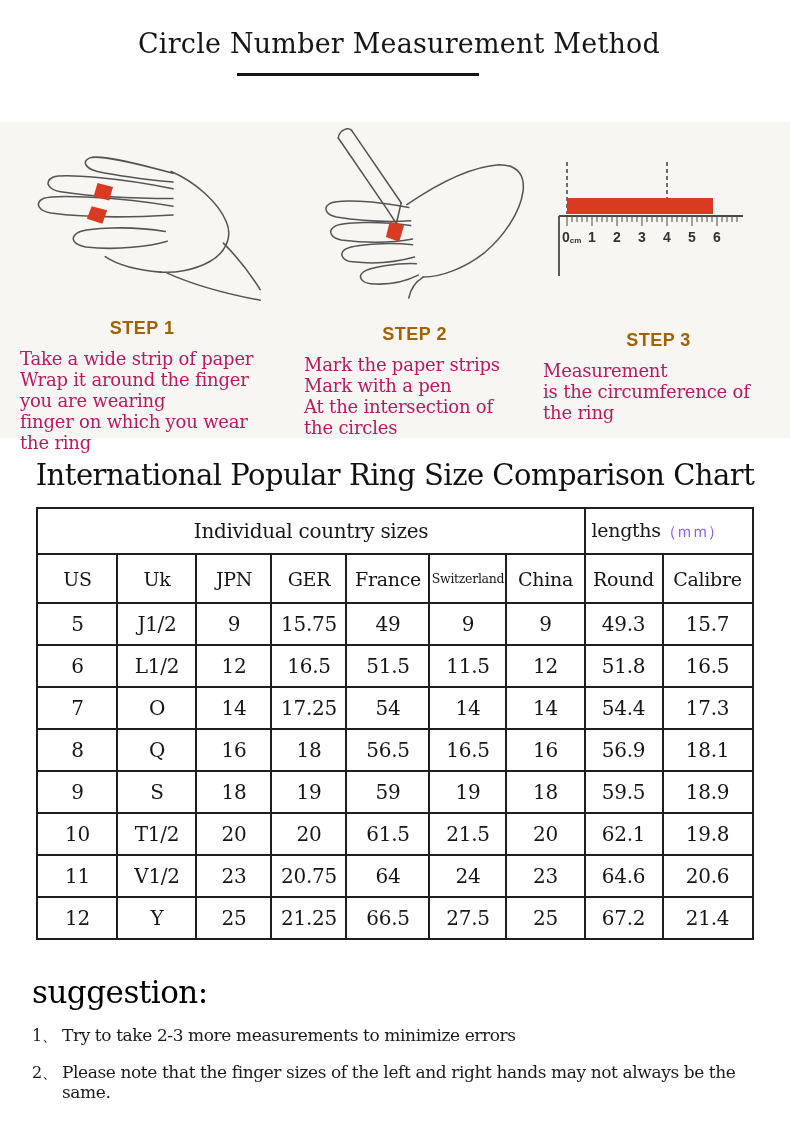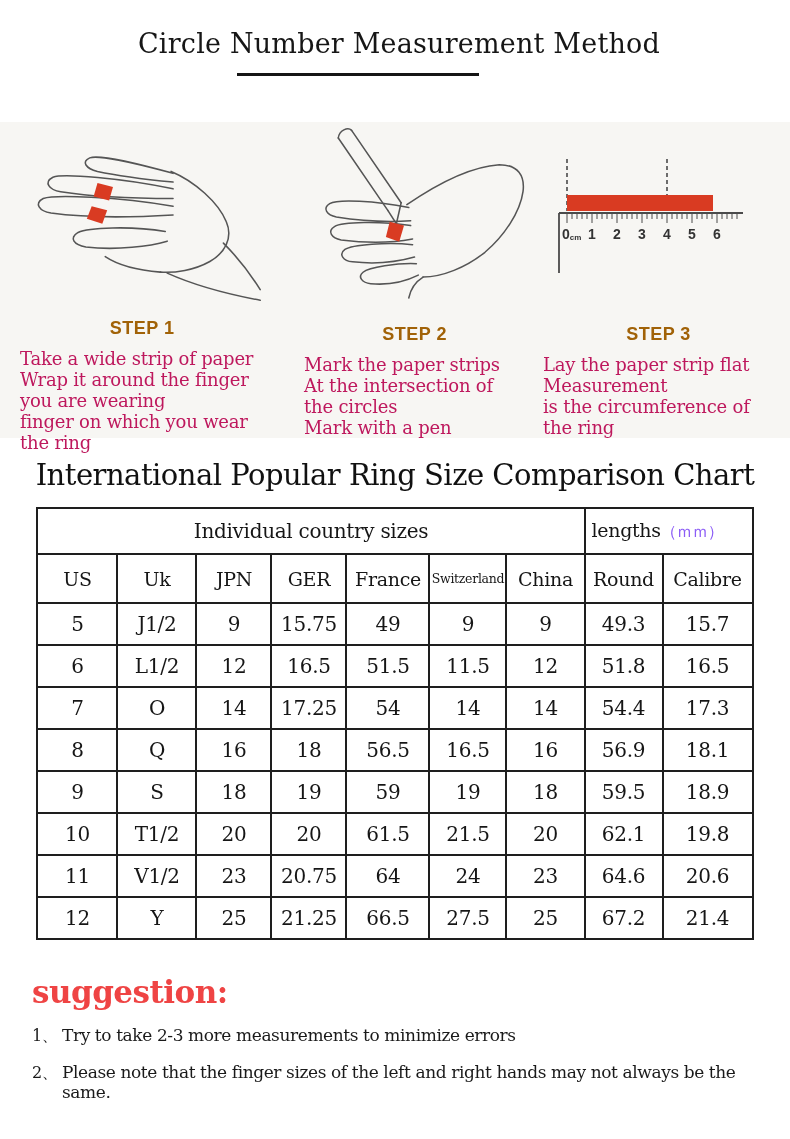--- a/index.html
+++ b/index.html
@@ -52,21 +52,21 @@
   tr.group-row th{height:44px;font-size:20px;letter-spacing:-0.3px;}
   tr.group-row th.lengths-cell{text-align:left;padding-left:6px;font-size:19px;}
   tr.group-row .mm-unit{font-family:"DejaVu Sans",sans-serif;font-size:16px;color:#8b5cf6;}
   tr.cols-row th{height:47px;font-size:19px;letter-spacing:-0.3px;}
   tr.cols-row th.small-col{font-size:12.5px;}
   table.size-table tbody td{height:40px;font-size:20px;letter-spacing:-0.3px;}
   
   .suggestion{margin:34px 20px 0 32px;}
   .suggestion-title{
     font-family:"DejaVu Serif","Liberation Serif",serif;
-    font-size:31px;font-weight:700;color:#ef4444;letter-spacing:-0.5px;
+    font-size:31px;font-weight:400;color:#000000;letter-spacing:-0.5px;
   }
   .suggestion-item{
     display:flex;align-items:baseline;margin-top:15px;
     font-family:"DejaVu Serif","Liberation Serif",serif;
     font-size:17px;color:#1a1a1a;letter-spacing:-0.4px;
   }
   .suggestion-item .num{min-width:30px;font-size:16px;}
   .ruler-num{font-family:"Liberation Sans",sans-serif;font-size:14px;font-weight:bold;fill:#333;}
   .ruler-num-sub{font-size:8px;}
 </style>
@@ -119,22 +119,22 @@
           <path d="M118,144 C98,143 68,148 62,153 C56,158 61,164 70,165 C92,167 110,161 120,156"></path>
           <path d="M108,82 C140,60 175,42 205,40 C225,40 232,52 230,68 C227,90 210,115 190,132 C170,148 145,158 125,158"></path>
           <path d="M125,158 C117,163 112,170 110,180"></path>
         </g>
         <polygon points="90,100 105,104 100,121 86,116" fill="#d93b22"></polygon>
       </svg>
     </div>
     <div class="step-label">STEP 2</div>
     <div class="step-lines">
       <div>Mark the paper strips</div>
+      <div>Mark with a pen</div>
       <div>At the intersection of the circles</div>
-      <div>Mark with a pen</div>
     </div>
   </div>
 
   <div class="step-col c3">
     <div class="ill" style="align-items:center;">
       <svg id="ruler-svg" width="228" height="150" viewBox="0 0 228 150">
         <line x1="22" y1="16" x2="22" y2="68" stroke="#4a4a4a" stroke-width="1.6" stroke-dasharray="4 3"></line>
         <line x1="122" y1="16" x2="122" y2="68" stroke="#4a4a4a" stroke-width="1.6" stroke-dasharray="4 3"></line>
         <rect x="22" y="52" width="146" height="16" fill="#d93b22"></rect>
         <line x1="14" y1="70" x2="198" y2="70" stroke="#4a4a4a" stroke-width="1.8"></line>
@@ -182,21 +182,20 @@
             <text x="68" y="96" class="ruler-num">2</text>
             <text x="93" y="96" class="ruler-num">3</text>
             <text x="118" y="96" class="ruler-num">4</text>
             <text x="143" y="96" class="ruler-num">5</text>
             <text x="168" y="96" class="ruler-num">6</text>
           </g>
       </svg>
     </div>
     <div class="step-label">STEP 3</div>
     <div class="step-lines">
-      <div>Lay the paper strip flat</div>
       <div>Measurement</div>
       <div>is the circumference of the ring</div>
     </div>
   </div>
 
 </div>
 
 <div class="section-title">International Popular Ring Size Comparison Chart</div>
 
 <table class="size-table">

